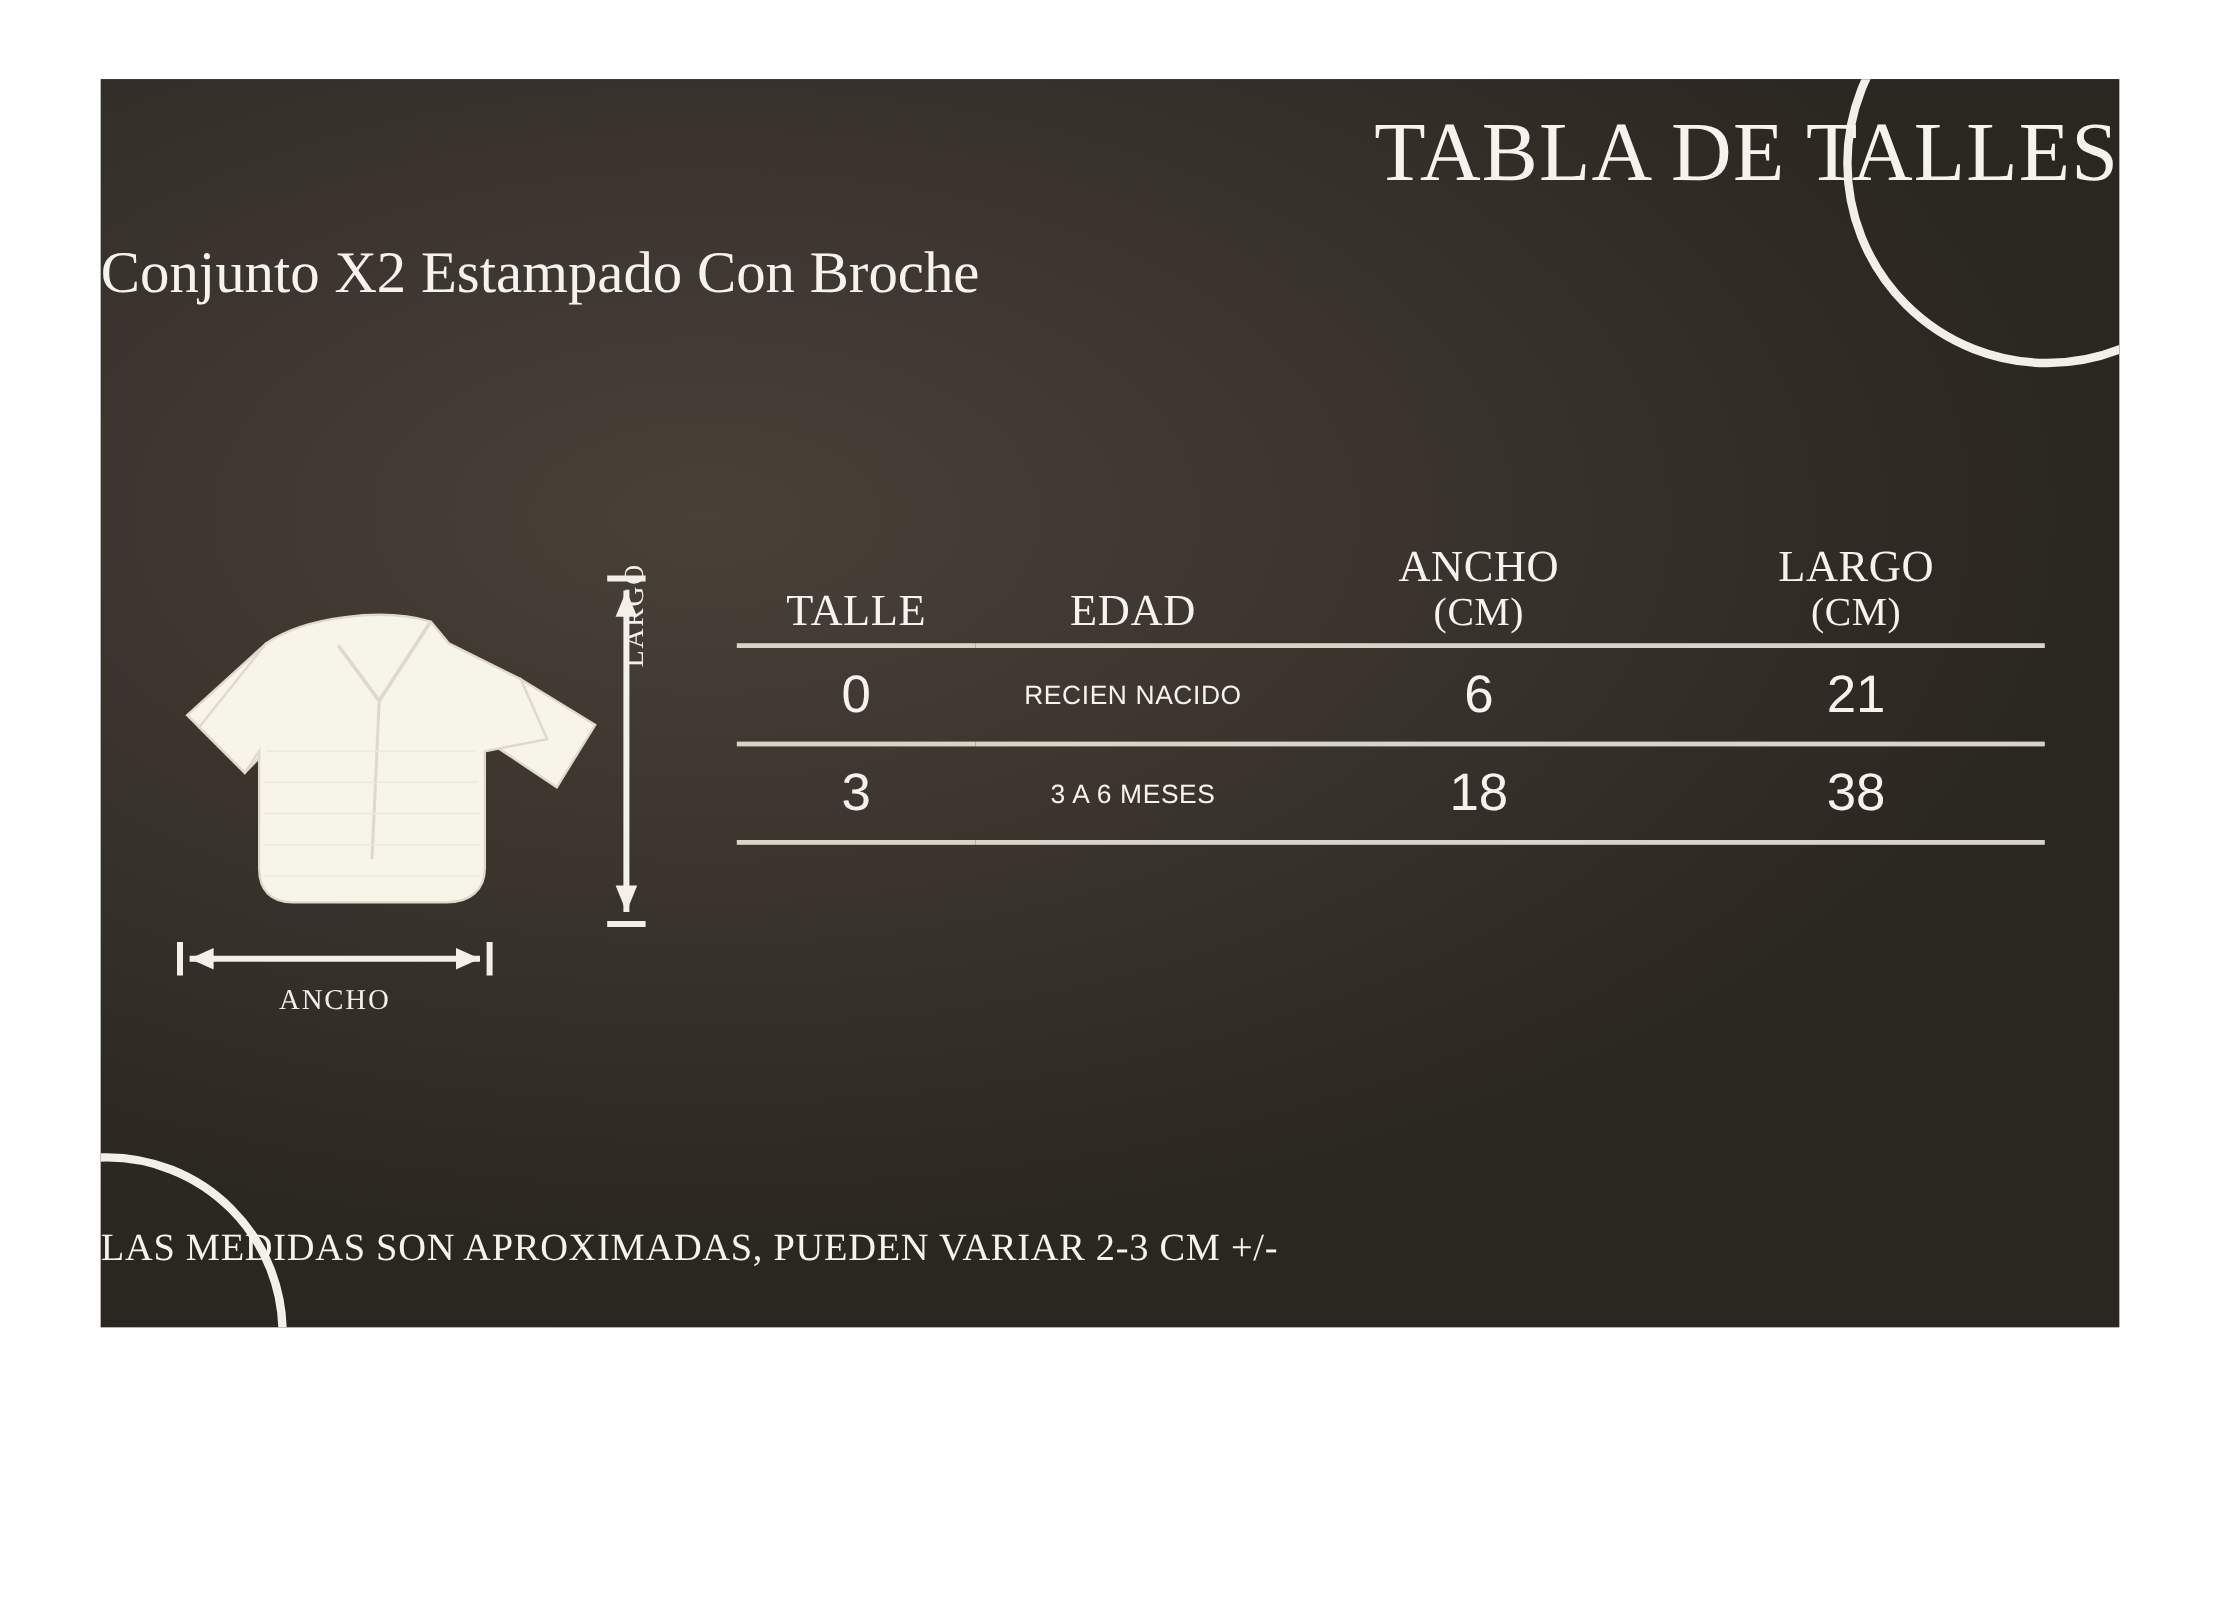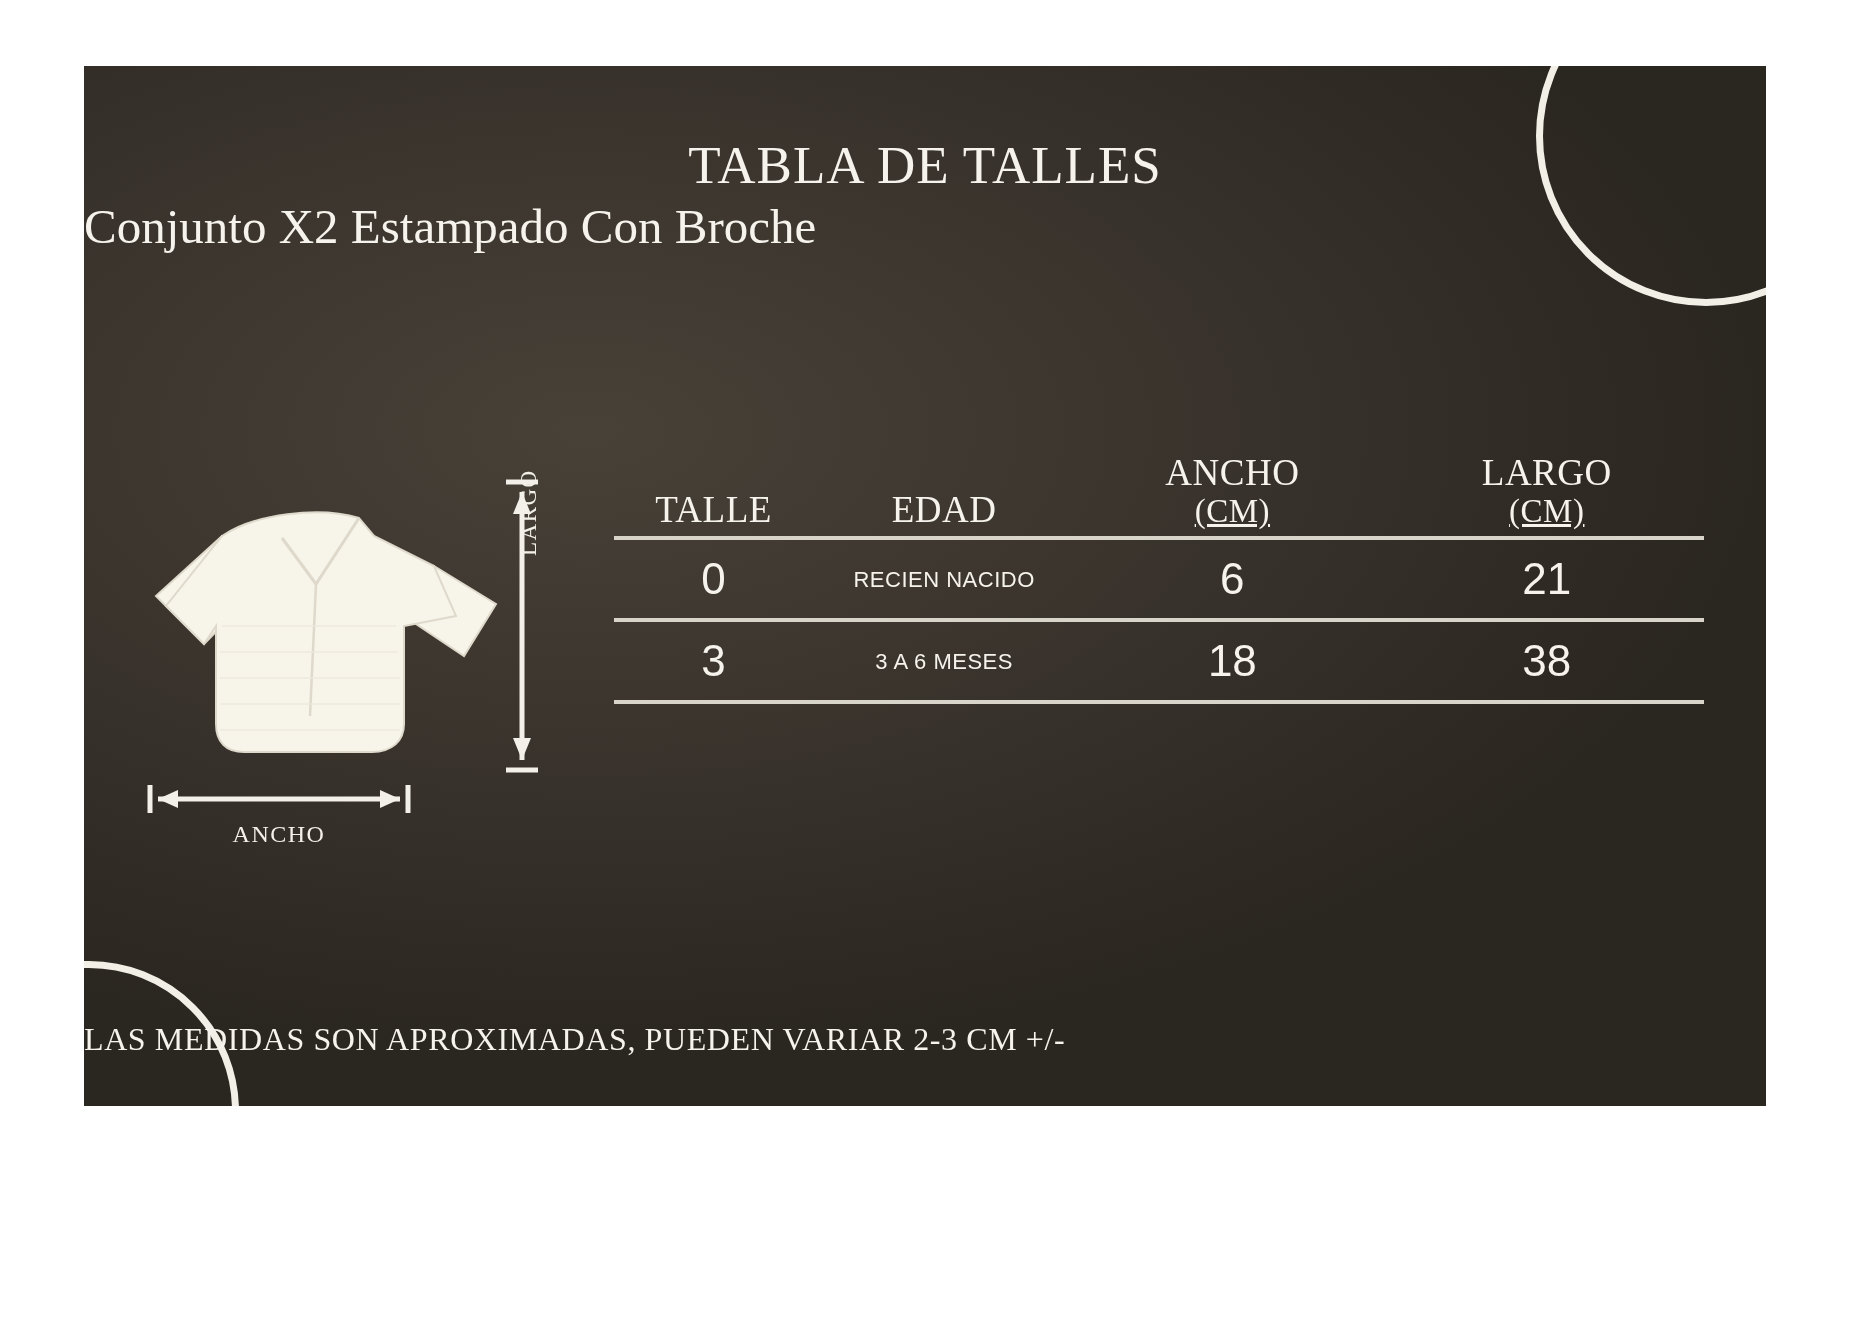--- a/index.html
+++ b/index.html
@@ -44,26 +44,25 @@
     height: 300px;
     left: -145px;
     bottom: -155px;
   }
 
   .title {
     position: absolute;
     top: 22px;
     left: 0;
     width: 100%;
-    text-align: center;
-    color: #f6f3ec;
-    font-size: 53px;
+    text-align: right;
+    color: #f6f3ec;
+    font-size: 70px;
     letter-spacing: 1px;
     font-weight: 400;
-    margin-top: 47px;
   }
   .subtitle {
     position: absolute;
     top: 132px;
     left: 0;
     width: 100%;
     text-align: left;
     color: #f6f3ec;
     font-size: 49px;
     font-weight: 400;
@@ -143,21 +142,20 @@
     font-weight: 400;
     font-size: 37px;
     letter-spacing: 0.5px;
     padding: 0 0 6px 0;
     vertical-align: bottom;
     line-height: 1.12;
   }
   table.size-table th .unit {
     display: block;
     font-size: 33px;
-    text-decoration: underline;
   }
   table.size-table tbody tr {
     border-top: 4px solid #d8d4c9;
   }
   table.size-table tbody tr:last-child {
     border-bottom: 4px solid #d8d4c9;
   }
   td.num {
     font-family: "Liberation Sans", sans-serif;
     font-size: 44px;

